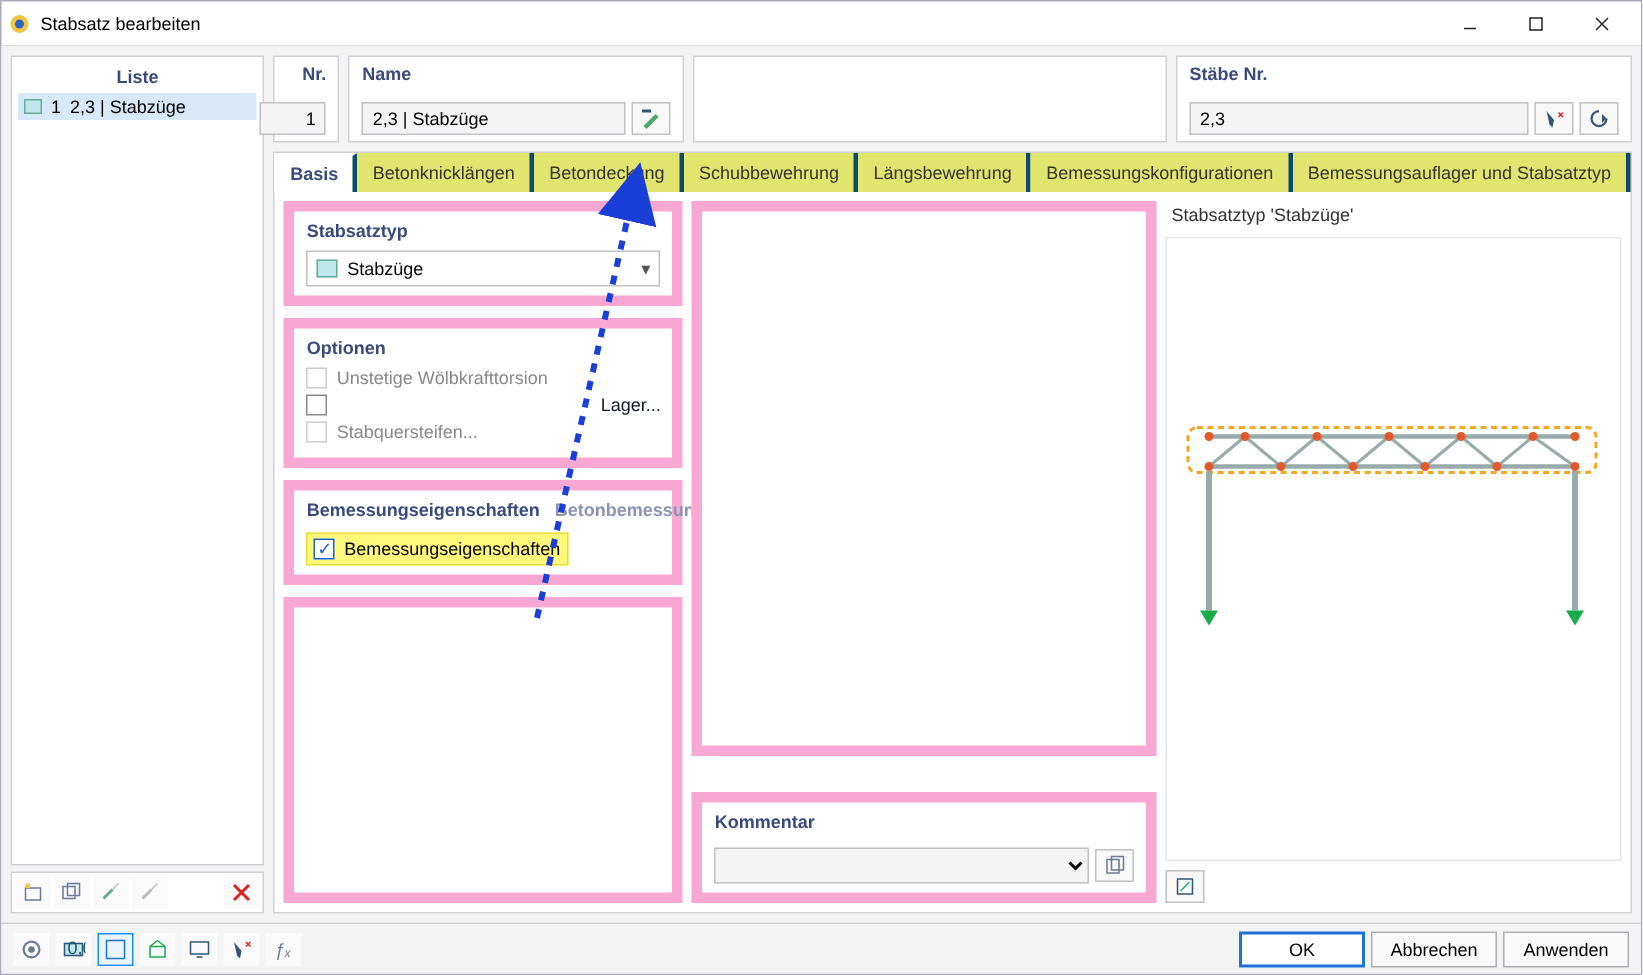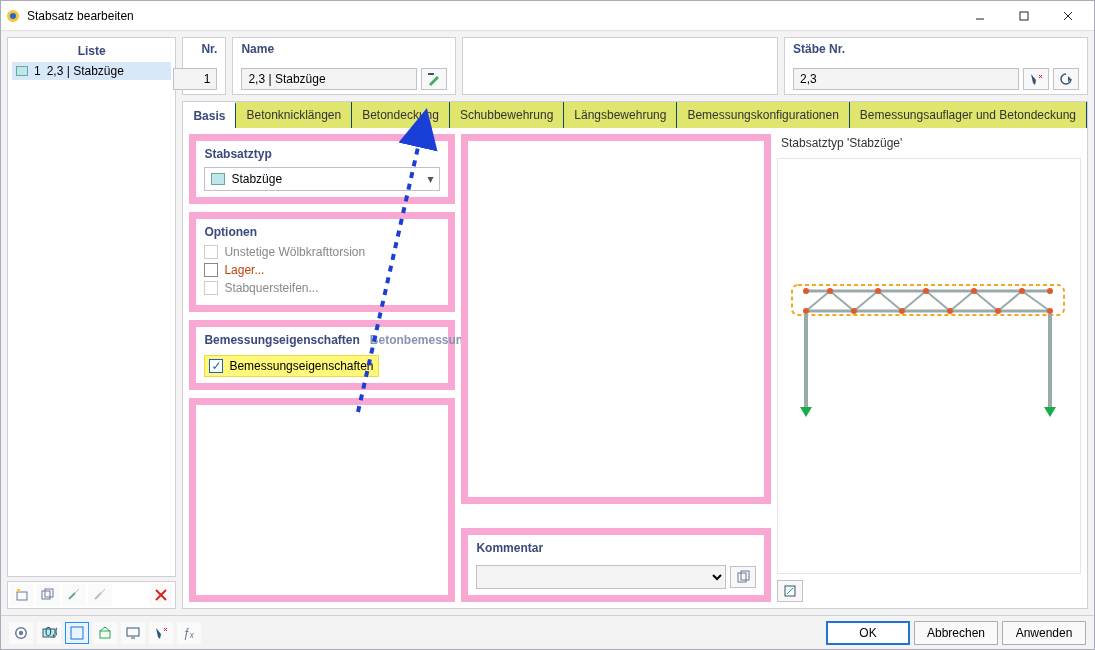--- a/index.html
+++ b/index.html
@@ -71,21 +71,21 @@
     border: 1px solid #c0c0c8; background: #f8f8f8;
   }
 
   .main-pane { flex: 1; display: flex; flex-direction: column; position: relative; }
   .tabstrip {
     display: flex; align-items: stretch; height: 26px;
     background: #fff;
   }
   .tab {
     padding: 0 10px; display: flex; align-items: center;
-    background: #e0e56e; color: #333; border-right: 1px solid #0c4a6e;
+    background: #e0e56e; color: #333; border-right: 3px solid #0c4a6e;
     white-space: nowrap;
   }
   .tab.active { background: #fff; color: #3a4a7c; font-weight: 600; border-top: 2px solid #fff; }
   .tab.last { flex: 1; }
 
   .content-row { flex: 1; display: flex; gap: 6px; padding: 6px; }
   .form-col { width: 266px; display: flex; flex-direction: column; gap: 8px; }
   .mid-col { flex: 1; display: flex; flex-direction: column; gap: 24px; }
   .preview-col { width: 304px; display: flex; flex-direction: column; gap: 6px; }
 
@@ -93,21 +93,21 @@
   .group .g-title { color: #3a4a7c; font-weight: 600; margin-bottom: 6px; }
   .select {
     width: 100%; height: 24px; border: 1px solid #c0c0c8;
     display: flex; align-items: center; padding: 0 6px; justify-content: space-between;
   }
   .select .swatch { width: 14px; height: 12px; background: #bfe7eb; border: 1px solid #6a9; margin-right: 6px; }
   .select .sv { flex: 1; }
   .select .caret { color: #555; }
 
   .optrow { display: flex; align-items: center; gap: 6px; margin: 4px 0; color: #888; }
-  .optrow.enabled { color: #c2410c; }
+  .optrow.enabled { color: #0f172a; justify-content: space-between; }
   .chk {
     width: 14px; height: 14px; border: 1px solid #888; display: inline-flex; align-items: center; justify-content: center; font-size: 10px; line-height: 1;
     background: #fff;
   }
   .chk.disabled { border-color: #ccc; }
   .subtabs { display: flex; gap: 10px; }
   .subtabs .st { color: #3a4a7c; font-weight: 600; cursor: default; }
   .subtabs .st.inactive { color: #8a93b2; font-weight: 600; }
 
   .hl-row {
@@ -283,21 +283,21 @@
           <div class="tab">
               <span>Schubbewehrung</span>
             </div>
           <div class="tab">
               <span>Längsbewehrung</span>
             </div>
           <div class="tab">
               <span>Bemessungskonfigurationen</span>
             </div>
           <div class="tab last">
-              <span>Bemessungsauflager und Betondeckung</span>
+              <span>Bemessungsauflager und Stabsatztyp</span>
             </div>
         </div>
 
         <div class="content-row">
 
           <div class="form-col">
             <div class="group">
               <div class="g-title">Stabsatztyp</div>
               <div class="select">
                 <span class="swatch"></span>

